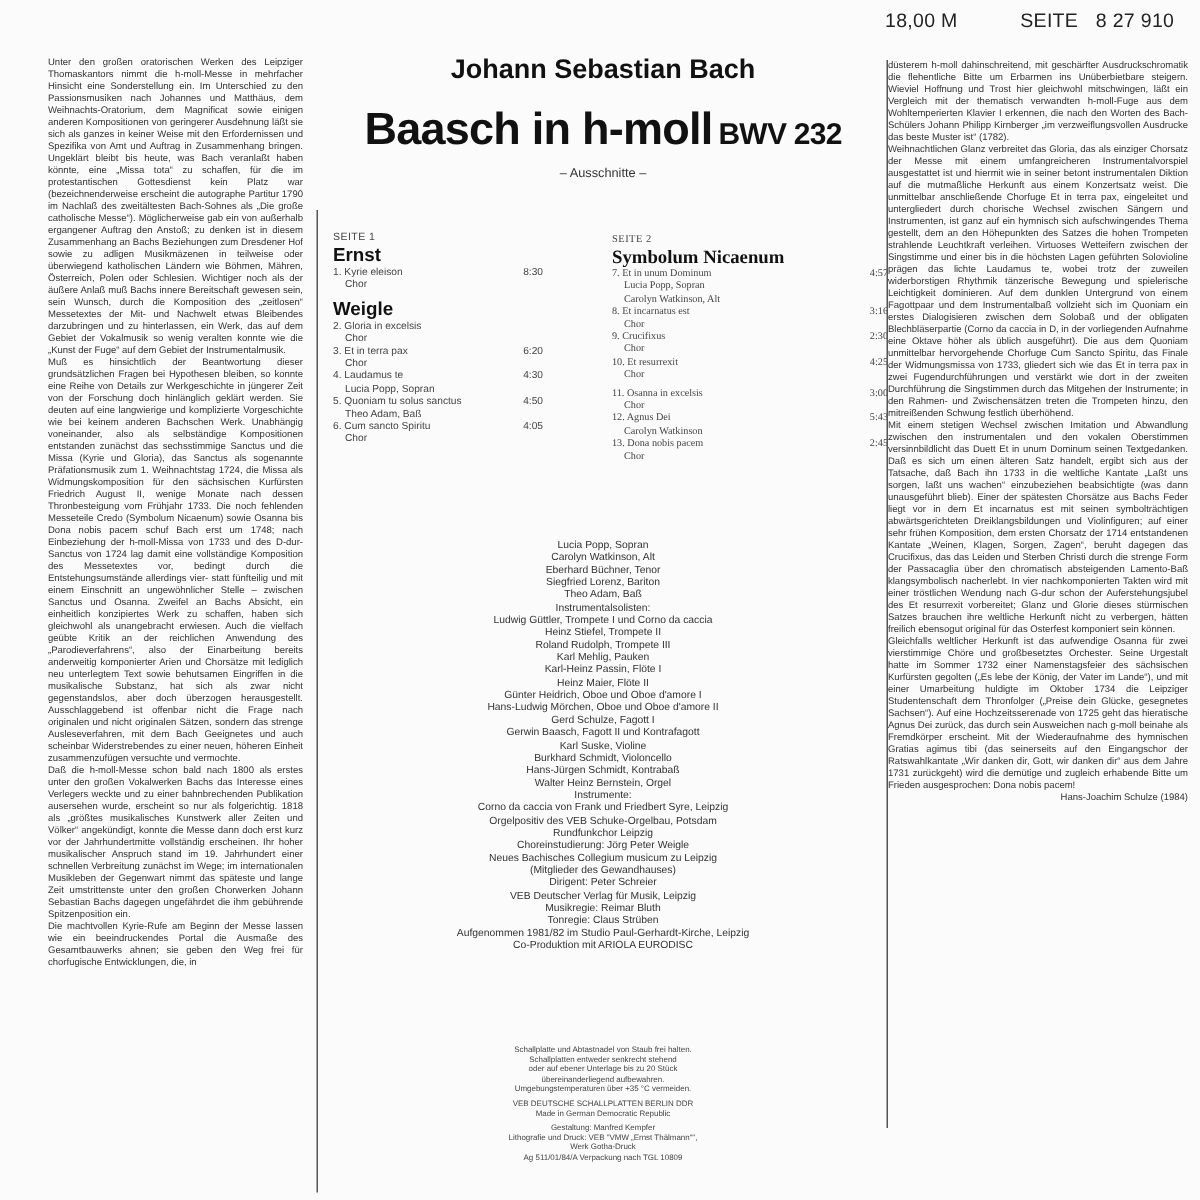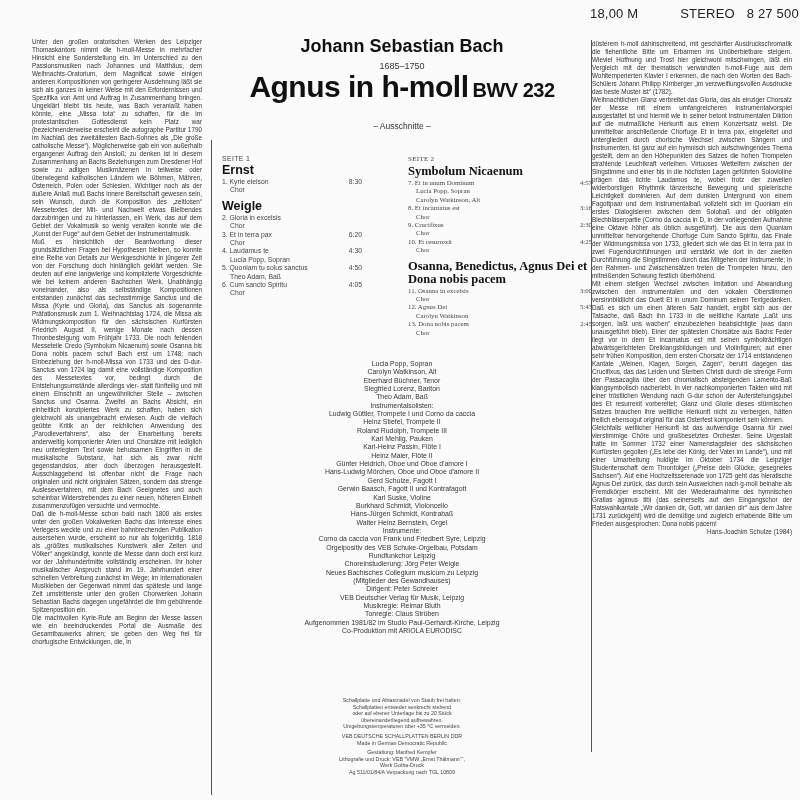--- a/index.html
+++ b/index.html
@@ -22,21 +22,21 @@
   }
   .col-left p, .col-right p { margin:0; text-align:justify; }
   .vrule-l { position:absolute; left:211px; top:140px; width:1px; height:655px; background:#555; }
   .vrule-r { position:absolute; left:591px; top:40px; width:1px; height:712px; background:#555; }
 
   .center { position:absolute; left:212px; top:0; width:380px; height:660px; }
   .composer { position:absolute; top:36px; left:0; width:100%; text-align:center; font-size:18px; font-weight:bold; color:#111; }
   .dates { position:absolute; top:61px; left:0; width:100%; text-align:center; font-size:9px; color:#333; }
   .title { position:absolute; top:70px; left:0; width:100%; text-align:center; font-size:30px; font-weight:bold; color:#111; letter-spacing:-0.5px; }
   .title .bwv { font-size:20px; margin-left:4px; }
-  .subtitle { position:absolute; top:121px; left:0; width:100%; text-align:center; font-size:8.5px; color:#333; }
+  .subtitle { position:absolute; top:110px; left:0; width:100%; text-align:center; font-size:8.5px; color:#333; }
 
   .side { position:absolute; top:155px; width:180px; font-size:6.8px; color:#444; }
   .side-1 { left:10px; width:140px; }
   .side-2 { left:196px; width:184px;font-family:Liberation Serif, serif; }
   .side-label { font-size:7px; letter-spacing:0.3px; margin-bottom:2px; }
   .section-head { font-size:12.5px; font-weight:bold; color:#111; line-height:13px; margin:1px 0 1px 0; }
   .track { display:flex; justify-content:space-between; line-height:8.4px; }
   .track .t-title { flex:1; }
   .track .t-time { width:22px; text-align:right; }
   .perf { padding-left:8px; line-height:8.4px; }
@@ -44,37 +44,36 @@
 
   .credits { position:absolute; top:360px; left:0; width:100%; text-align:center; font-size:6.9px; line-height:8.35px; color:#333; }
   .care { position:absolute; top:697px; left:0; width:100%; text-align:center; font-size:5.3px; line-height:6.6px; color:#444; }
   .care .blk { margin-bottom:3px; }
 </style>
 </head>
 <body>
 
 <div class="topline">
   <span class="dur">18,00 M</span>
-  <span class="stereo">STEREO</span>
-  <span>8 27 500</span>
+  <span class="stereo">SEITE</span>
+  <span>8 27 910</span>
 </div>
 
 <div class="col-left">
   <p>Unter den großen oratorischen Werken des Leipziger Thomaskantors nimmt die h-moll-Messe in mehrfacher Hinsicht eine Sonderstellung ein. Im Unterschied zu den Passionsmusiken nach Johannes und Matthäus, dem Weihnachts-Oratorium, dem Magnificat sowie einigen anderen Kompositionen von geringerer Ausdehnung läßt sie sich als ganzes in keiner Weise mit den Erfordernissen und Spezifika von Amt und Auftrag in Zusammenhang bringen. Ungeklärt bleibt bis heute, was Bach veranlaßt haben könnte, eine „Missa tota“ zu schaffen, für die im protestantischen Gottesdienst kein Platz war (bezeichnenderweise erscheint die autographe Partitur 1790 im Nachlaß des zweitältesten Bach-Sohnes als „Die große catholische Messe“). Möglicherweise gab ein von außerhalb ergangener Auftrag den Anstoß; zu denken ist in diesem Zusammenhang an Bachs Beziehungen zum Dresdener Hof sowie zu adligen Musikmäzenen in teilweise oder überwiegend katholischen Ländern wie Böhmen, Mähren, Österreich, Polen oder Schlesien. Wichtiger noch als der äußere Anlaß muß Bachs innere Bereitschaft gewesen sein, sein Wunsch, durch die Komposition des „zeitlosen“ Messetextes der Mit- und Nachwelt etwas Bleibendes darzubringen und zu hinterlassen, ein Werk, das auf dem Gebiet der Vokalmusik so wenig veralten konnte wie die „Kunst der Fuge“ auf dem Gebiet der Instrumentalmusik.</p>
   <p>Muß es hinsichtlich der Beantwortung dieser grundsätzlichen Fragen bei Hypothesen bleiben, so konnte eine Reihe von Details zur Werkgeschichte in jüngerer Zeit von der Forschung doch hinlänglich geklärt werden. Sie deuten auf eine langwierige und komplizierte Vorgeschichte wie bei keinem anderen Bachschen Werk. Unabhängig voneinander, also als selbständige Kompositionen entstanden zunächst das sechsstimmige Sanctus und die Missa (Kyrie und Gloria), das Sanctus als sogenannte Präfationsmusik zum 1. Weihnachtstag 1724, die Missa als Widmungskomposition für den sächsischen Kurfürsten Friedrich August II, wenige Monate nach dessen Thronbesteigung vom Frühjahr 1733. Die noch fehlenden Messeteile Credo (Symbolum Nicaenum) sowie Osanna bis Dona nobis pacem schuf Bach erst um 1748; nach Einbeziehung der h-moll-Missa von 1733 und des D-dur-Sanctus von 1724 lag damit eine vollständige Komposition des Messetextes vor, bedingt durch die Entstehungsumstände allerdings vier- statt fünfteilig und mit einem Einschnitt an ungewöhnlicher Stelle – zwischen Sanctus und Osanna. Zweifel an Bachs Absicht, ein einheitlich konzipiertes Werk zu schaffen, haben sich gleichwohl als unangebracht erwiesen. Auch die vielfach geübte Kritik an der reichlichen Anwendung des „Parodieverfahrens“, also der Einarbeitung bereits anderweitig komponierter Arien und Chorsätze mit lediglich neu unterlegtem Text sowie behutsamen Eingriffen in die musikalische Substanz, hat sich als zwar nicht gegenstandslos, aber doch überzogen herausgestellt. Ausschlaggebend ist offenbar nicht die Frage nach originalen und nicht originalen Sätzen, sondern das strenge Ausleseverfahren, mit dem Bach Geeignetes und auch scheinbar Widerstrebendes zu einer neuen, höheren Einheit zusammenzufügen versuchte und vermochte.</p>
   <p>Daß die h-moll-Messe schon bald nach 1800 als erstes unter den großen Vokalwerken Bachs das Interesse eines Verlegers weckte und zu einer bahnbrechenden Publikation ausersehen wurde, erscheint so nur als folgerichtig. 1818 als „größtes musikalisches Kunstwerk aller Zeiten und Völker“ angekündigt, konnte die Messe dann doch erst kurz vor der Jahrhundertmitte vollständig erscheinen. Ihr hoher musikalischer Anspruch stand im 19. Jahrhundert einer schnellen Verbreitung zunächst im Wege; im internationalen Musikleben der Gegenwart nimmt das späteste und lange Zeit umstrittenste unter den großen Chorwerken Johann Sebastian Bachs dagegen ungefährdet die ihm gebührende Spitzenposition ein.</p>
   <p>Die machtvollen Kyrie-Rufe am Beginn der Messe lassen wie ein beeindruckendes Portal die Ausmaße des Gesamtbauwerks ahnen; sie geben den Weg frei für chorfugische Entwicklungen, die, in</p>
 </div>
 <div class="vrule-l"></div>
 
 <div class="center">
   <div class="composer">Johann Sebastian Bach</div>
-  <div class="dates">1685–1750</div>
   <div class="title">
-    <span>Agnus in h-moll</span><span class="bwv">BWV 232</span>
+    <span>Baasch in h-moll</span><span class="bwv">BWV 232</span>
   </div>
   <div class="subtitle">– Ausschnitte –</div>
 
   <div class="side side-1">
     <div class="side-label">SEITE 1</div>
     <div class="section-head">Ernst</div>
     <div class="track">
       <span class="t-title">1. Kyrie eleison</span>
       <span class="t-time">8:30</span>
     </div>
@@ -126,21 +125,20 @@
       <span class="t-title">9. Crucifixus</span>
       <span class="t-time">2:30</span>
     </div>
     <div class="perf">Chor</div>
     <div class="track">
       <span class="t-title">10. Et resurrexit</span>
       <span class="t-time">4:25</span>
     </div>
     <div class="perf">Chor</div>
     <div class="gap"></div>
-    <div class="section-head">Osanna, Benedictus, Agnus Dei et Dona nobis pacem</div>
     <div class="track">
       <span class="t-title">11. Osanna in excelsis</span>
       <span class="t-time">3:00</span>
     </div>
     <div class="perf">Chor</div>
     <div class="track">
       <span class="t-title">12. Agnus Dei</span>
       <span class="t-time">5:43</span>
     </div>
     <div class="perf">Carolyn Watkinson</div>

